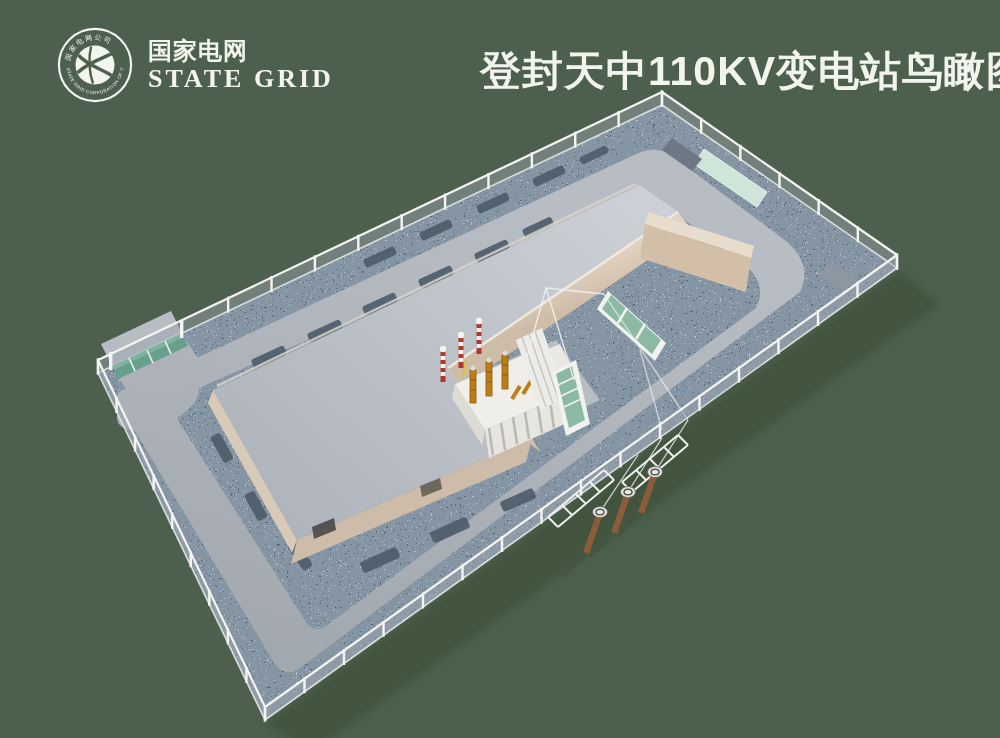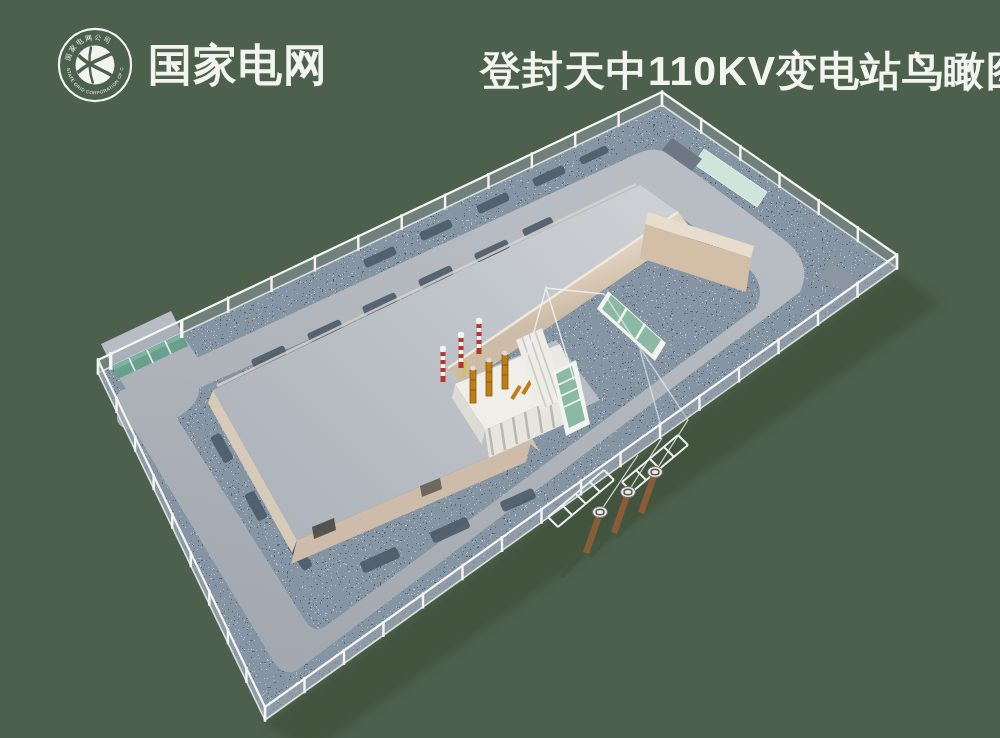--- a/index.html
+++ b/index.html
@@ -5,21 +5,21 @@
   html,body{margin:0;padding:0;}
   body{
     width:1000px;height:738px;position:relative;overflow:hidden;
     background:#4d604d;
     font-family:"Liberation Sans", sans-serif;
   }
   .header{position:absolute;top:0;left:0;width:1000px;height:115px;z-index:5;}
   .logo{position:absolute;left:56px;top:26px;display:flex;align-items:center;gap:14px;}
   .logo-emblem{width:78px;height:78px;}
   .logo-text{display:flex;flex-direction:column;line-height:1;}
-  .logo-zh{font-size:44px;font-weight:700;color:#f2f4ee;letter-spacing:1px;}
+  .logo-zh{font-size:24px;font-weight:700;color:#f2f4ee;letter-spacing:1px;font-family:Liberation Serif, serif;}
   .logo-en{font-family:"Liberation Serif", serif;font-size:26px;font-weight:700;color:#f2f4ee;letter-spacing:3px;margin-top:3px;}
   .main-title{
     position:absolute;left:480px;top:44px;width:500px;
     font-size:41px;font-weight:700;color:#f2f4ee;letter-spacing:1px;white-space:nowrap;
   }
   .scene-wrap{position:absolute;left:0;top:0;width:1000px;height:738px;}
 </style>
 </head>
 <body>
 
@@ -356,16 +356,17 @@
       <circle cx="40" cy="40" r="37" fill="none" stroke="#f2f4ee" stroke-width="2.2"></circle>
       <text font-size="7" fill="#f2f4ee" letter-spacing="2"><textPath href="#arcTop" startOffset="4">国家电网公司</textPath></text>
       <text font-size="4.6" fill="#f2f4ee" letter-spacing="0.5"><textPath href="#arcBot" startOffset="2">STATE GRID CORPORATION OF CHINA</textPath></text>
       <circle cx="40" cy="40" r="20" fill="#f2f4ee"></circle>
       <path d="M 22,48 C 32,38 48,33 58,28" stroke="#4d604d" stroke-width="3.5" fill="none"></path>
       <path d="M 23,30 C 33,41 49,45 57,51" stroke="#4d604d" stroke-width="3.5" fill="none"></path>
       <path d="M 36,21 C 33,33 34,48 38,59" stroke="#4d604d" stroke-width="2.5" fill="none"></path>
     </svg>
     <div class="logo-text">
       <div class="logo-zh">国家电网</div>
+      <div class="logo-en">STATE GRID</div>
     </div>
   </div>
   <div class="main-title">登封天中110KV变电站鸟瞰图</div>
 </div>
 
 </body></html>

